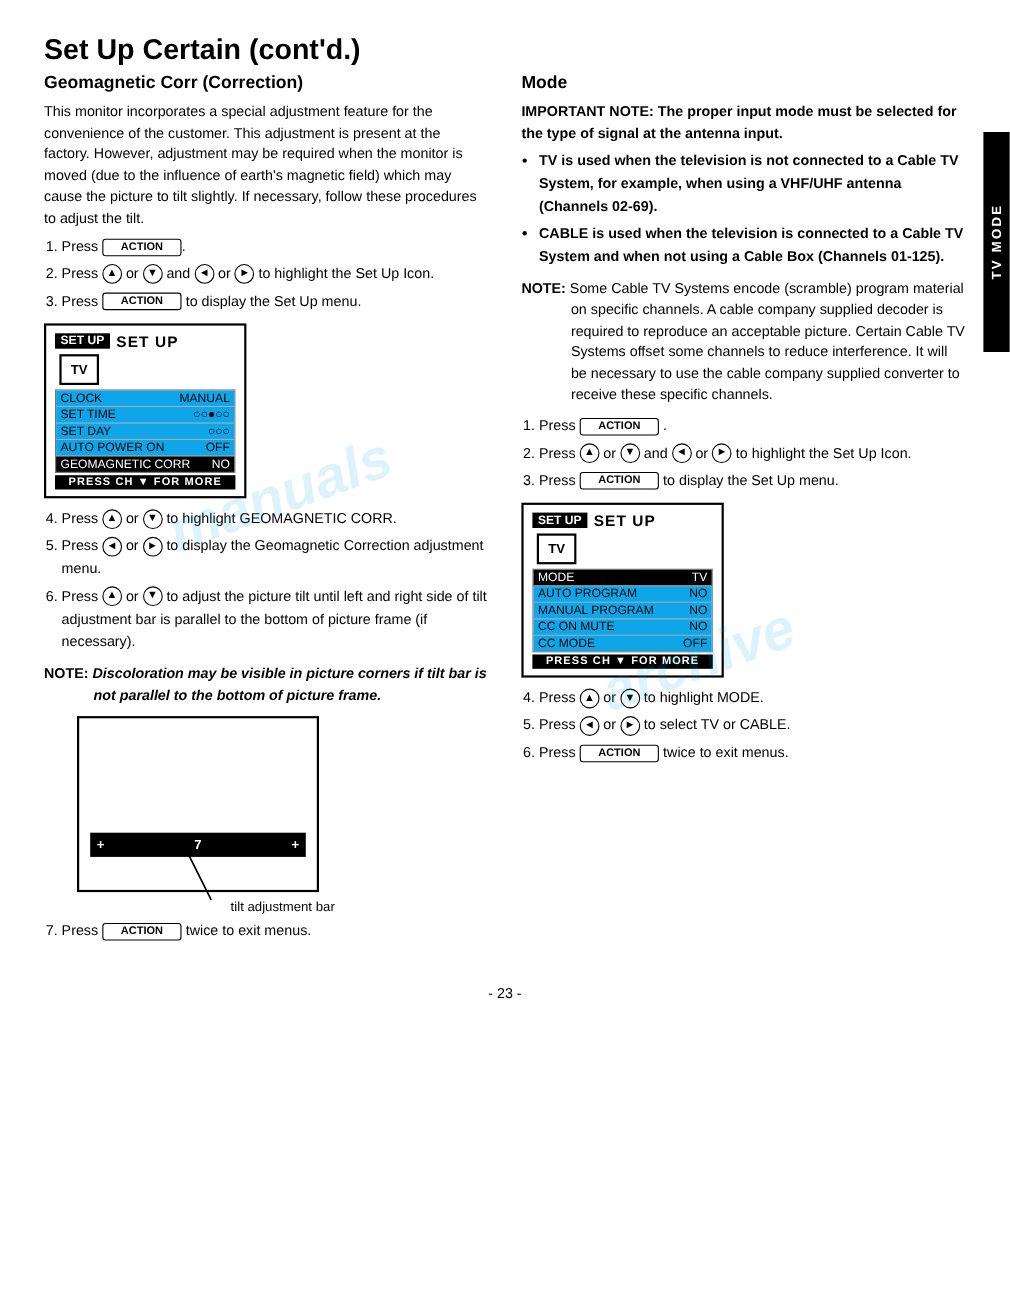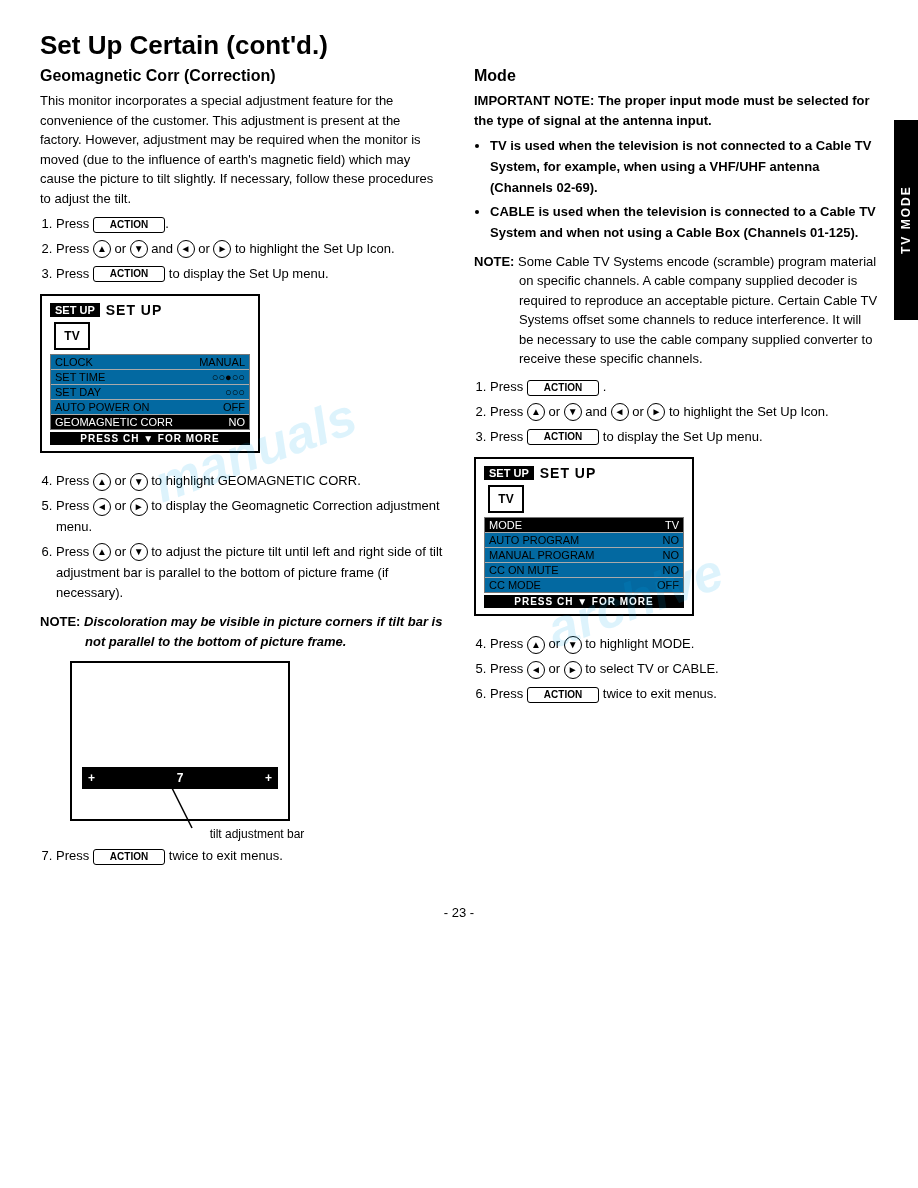--- a/index.html
+++ b/index.html
@@ -72,23 +72,23 @@
       font-size: 10px;
       vertical-align: middle;
       font-weight: bold;
       background: #fff;
     }
 
     
     .screen-box {
       border: 2px solid #000;
       background: #fff;
-      margin: 10px 0 18px 0;
+      margin: 10px 0 8px 0;
       padding: 6px 8px;
-      width: 220px;
+      width: 184px;
     }
     .screen-header {
       display: flex;
       align-items: center;
       gap: 6px;
       margin-bottom: 4px;
     }
     .screen-tag {
       background: #000;
       color: #fff;
@@ -115,21 +115,21 @@
     .menu-list {
       border: 1px solid #777;
       font-size: 11px;
       margin-top: 4px;
     }
     .menu-item {
       display: flex;
       justify-content: space-between;
       padding: 1px 4px;
       border-bottom: 1px solid #aaa;
-      background: #0369a1;
+      background: #0ea5e9;
     }
     .menu-item:last-child { border-bottom: none; }
     .menu-item.highlighted {
       background: #000;
       color: #fff;
     }
     .menu-footer {
       background: #000;
       color: #fff;
       font-size: 10px;

